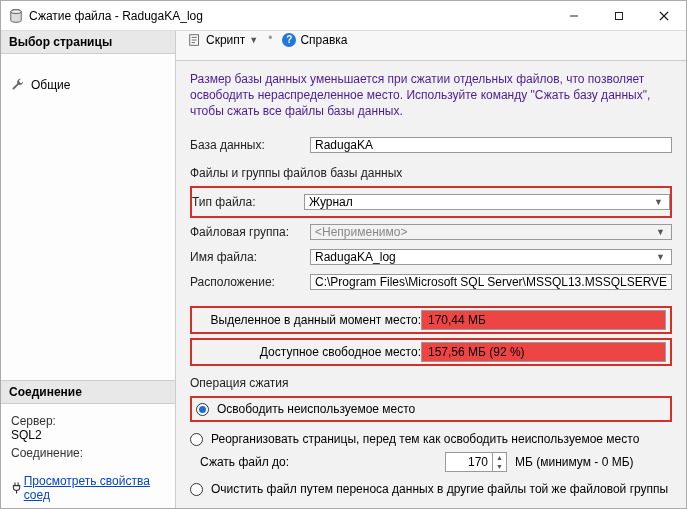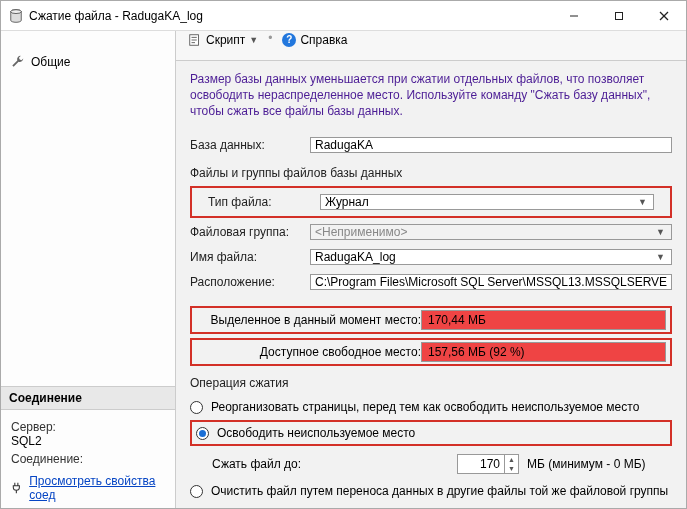--- a/index.html
+++ b/index.html
@@ -16,21 +16,21 @@
   .left { width: 175px; border-right: 1px solid #ccc; display: flex; flex-direction: column; background: #fdfdfd; }
   .left-header { background: #e8e8e8; border-bottom: 1px solid #ccc; padding: 4px 8px; font-weight: bold; font-size: 12px; }
   .left-list { flex: 1; padding: 4px 0; }
   .left-item { display: flex; align-items: center; gap: 6px; padding: 2px 10px; margin-top: 18px; }
   .left-item .wrench { width: 14px; height: 14px; }
 
   .conn-header { background: #e8e8e8; border-top: 1px solid #ccc; border-bottom: 1px solid #ccc; padding: 4px 8px; font-weight: bold; }
   .conn-body { padding: 6px 10px; font-size: 12px; }
   .conn-body .lbl { color: #333; margin-top: 4px; }
   .conn-body .val { margin-bottom: 4px; }
-  .conn-link { display: flex; align-items: center; gap: 6px; margin-top: 8px; }
+  .conn-link { display: flex; align-items: center; margin-top: 14px; }
   .conn-link a { color: #0645c4; text-decoration: underline; }
 
   .right { flex: 1; background: #f2f2f2; position: relative; padding: 0; overflow: hidden; }
   .toolbar { height: 30px; border-bottom: 1px solid #ccc; display: flex; align-items: flex-start; gap: 6px; padding: 0 8px; background: #f7f7f7; }
   .toolbar .tb-item { display: flex; align-items: center; gap: 4px; padding: 2px 4px; }
   .toolbar .drop { font-size: 9px; color: #555; }
   .toolbar .help-icon { width: 14px; height: 14px; border-radius: 50%; background: #2277dd; color: #fff; text-align: center; line-height: 14px; font-size: 10px; font-weight: bold; }
   .toolbar .sep { color: #999; }
 
   .content { padding: 10px 14px 10px 14px; }
@@ -41,36 +41,36 @@
   .row .field { flex: 1; }
   input.txt, .combo, .ro {
     width: 100%; height: 16px; border: 1px solid #999; background: #fff; padding: 0 4px; font-size: 12px;
   }
   .combo { display: flex; align-items: center; justify-content: space-between; padding: 0 2px 0 4px; }
   .combo .chev { font-size: 9px; color: #555; padding: 0 4px; }
   .na { color: #888; font-style: normal; }
 
   .section-label { margin: 10px 0 6px 0; color: #222; }
 
-  .red-outline { border: 2px solid #d33027; padding: 2px 16px; }
+  .red-outline { border: 2px solid #d33027; padding: 2px 0; }
   .red-outline .row { margin: 1px 0; }
   .red-row {
     display: flex; align-items: center; margin: 4px 0;
     border: 2px solid #d33027; padding: 2px 4px; text-align: right;
   }
   .red-row .label2 { width: 225px; }
   .red-row .valbox { flex: 1; height: 20px; border: 1px solid #999; background: #ef4444; padding: 0 6px; display: flex; align-items: center; }
 
   .radio-row { display: flex; align-items: flex-start; gap: 8px; padding: 4px 0; }
   .radio-row.red { border: 2px solid #d33027; padding: 4px; margin: 2px 0 6px 0; }
   .radio { width: 13px; height: 13px; border: 1px solid #333; border-radius: 50%; position: relative; flex-shrink: 0; background: #fff; margin-top: 1px;}
   .radio.checked::after { content: ""; position: absolute; width: 7px; height: 7px; background: #1a6fd6; border-radius: 50%; top: 2px; left: 2px; }
   .radio-label { flex: 1; }
 
-  .shrink-row { display: flex; align-items: center; gap: 8px; margin-left: 22px; padding: 2px 0 6px 0; }
+  .shrink-row { display: flex; align-items: center; gap: 8px; margin-left: 10px; padding: 2px 0 6px 0; }
   .spin { display: flex; align-items: center; border: 1px solid #999; background: #fff; height: 20px; }
   .spin input { border: none; width: 46px; text-align: right; padding: 0 4px; height: 18px; background: #fff; }
   .spin .spins { display: flex; flex-direction: column; border-left: 1px solid #999; }
   .spin .spins span { font-size: 7px; line-height: 9px; padding: 0 3px; color: #555; }
 
   .script-icon { width:14px; height:14px; }
   .plug-icon { width:14px; height:14px; }
 </style>
 </head>
 <body>
@@ -98,20 +98,21 @@
           <line x1="1" y1="1" x2="9" y2="9" stroke="#222" stroke-width="1.2"></line>
           <line x1="9" y1="1" x2="1" y2="9" stroke="#222" stroke-width="1.2"></line>
         </svg>
       </div>
   </div>
 </div>
 
 <div class="body">
 
   <div class="left">
+    <div class="left-header">Выбор страницы</div>
     <div class="left-list">
       <div class="left-item">
         <svg class="wrench" viewBox="0 0 16 16">
             <path d="M14 4a4 4 0 0 1-5.3 3.8L3 13.5 1.5 12l5.7-5.7A4 4 0 0 1 11 1l-2 2 1 2 2 1 2-2z" fill="#666"></path>
           </svg>
         <span>Общие</span>
       </div>
     </div>
     <div class="conn-header">Соединение</div>
     <div class="conn-body">
@@ -197,28 +198,28 @@
         <div class="label2">Выделенное в данный момент место:</div>
         <div class="valbox">170,44 МБ</div>
       </div>
       <div class="red-row">
         <div class="label2">Доступное свободное место:</div>
         <div class="valbox">157,56 МБ (92 %)</div>
       </div>
 
       <div class="section-label">Операция сжатия</div>
 
+      <div class="radio-row red">
+        <div class="radio checked"></div>
+        <div class="radio-label">Освободить неиспользуемое место</div>
+      </div>
+
       <div class="radio-row">
         <div class="radio"></div>
         <div class="radio-label">Реорганизовать страницы, перед тем как освободить неиспользуемое место</div>
-      </div>
-
-      <div class="radio-row red">
-        <div class="radio checked"></div>
-        <div class="radio-label">Освободить неиспользуемое место</div>
       </div>
 
       <div class="shrink-row">
         <span>Сжать файл до:</span>
         <div style="flex:0 0 140px"></div>
         <div class="spin">
           <input value="170" style="">
           <div class="spins">
               <span>▲</span>
               <span>▼</span>

